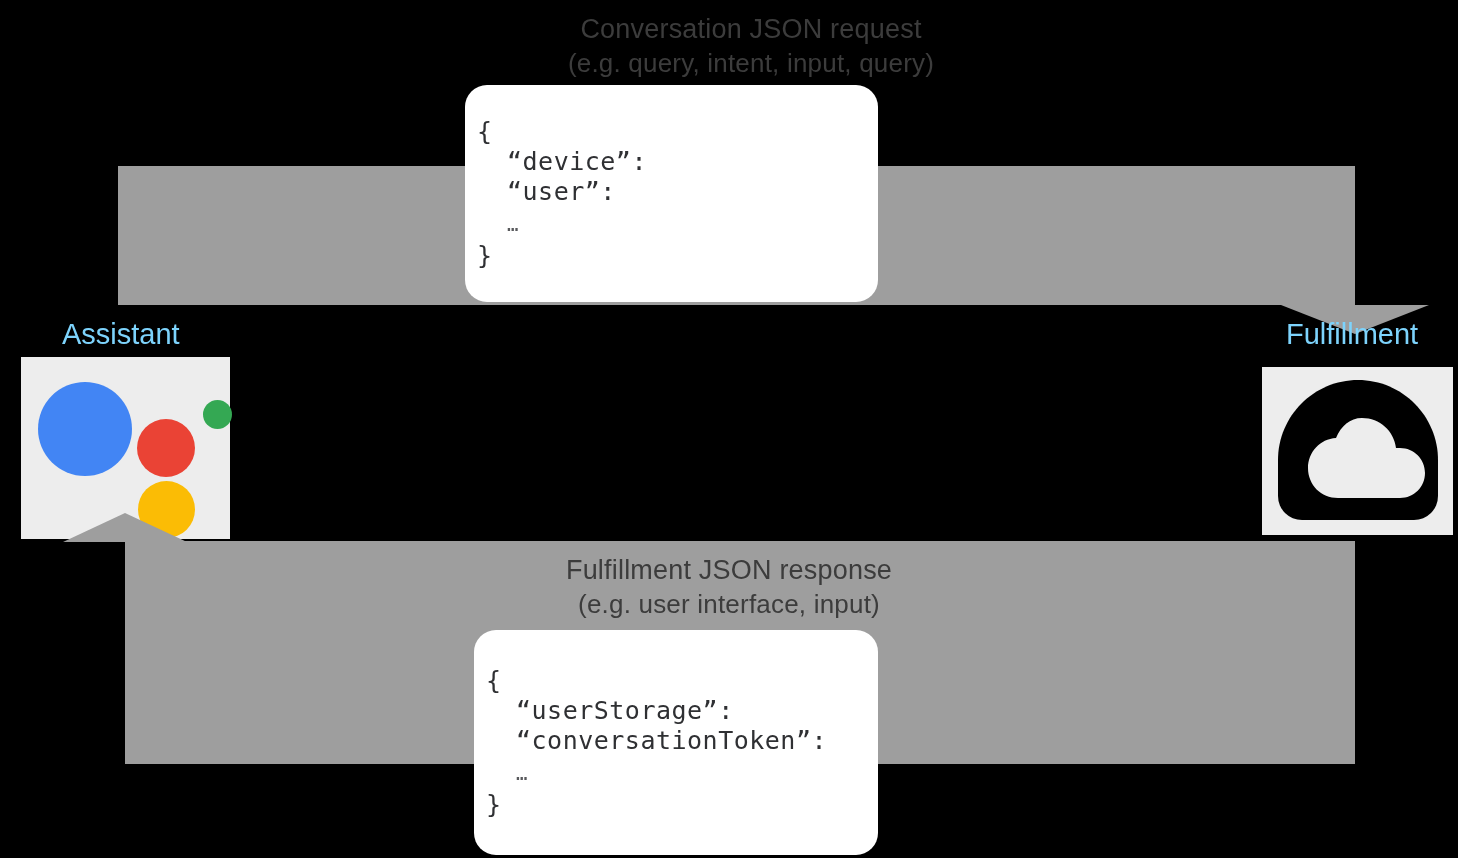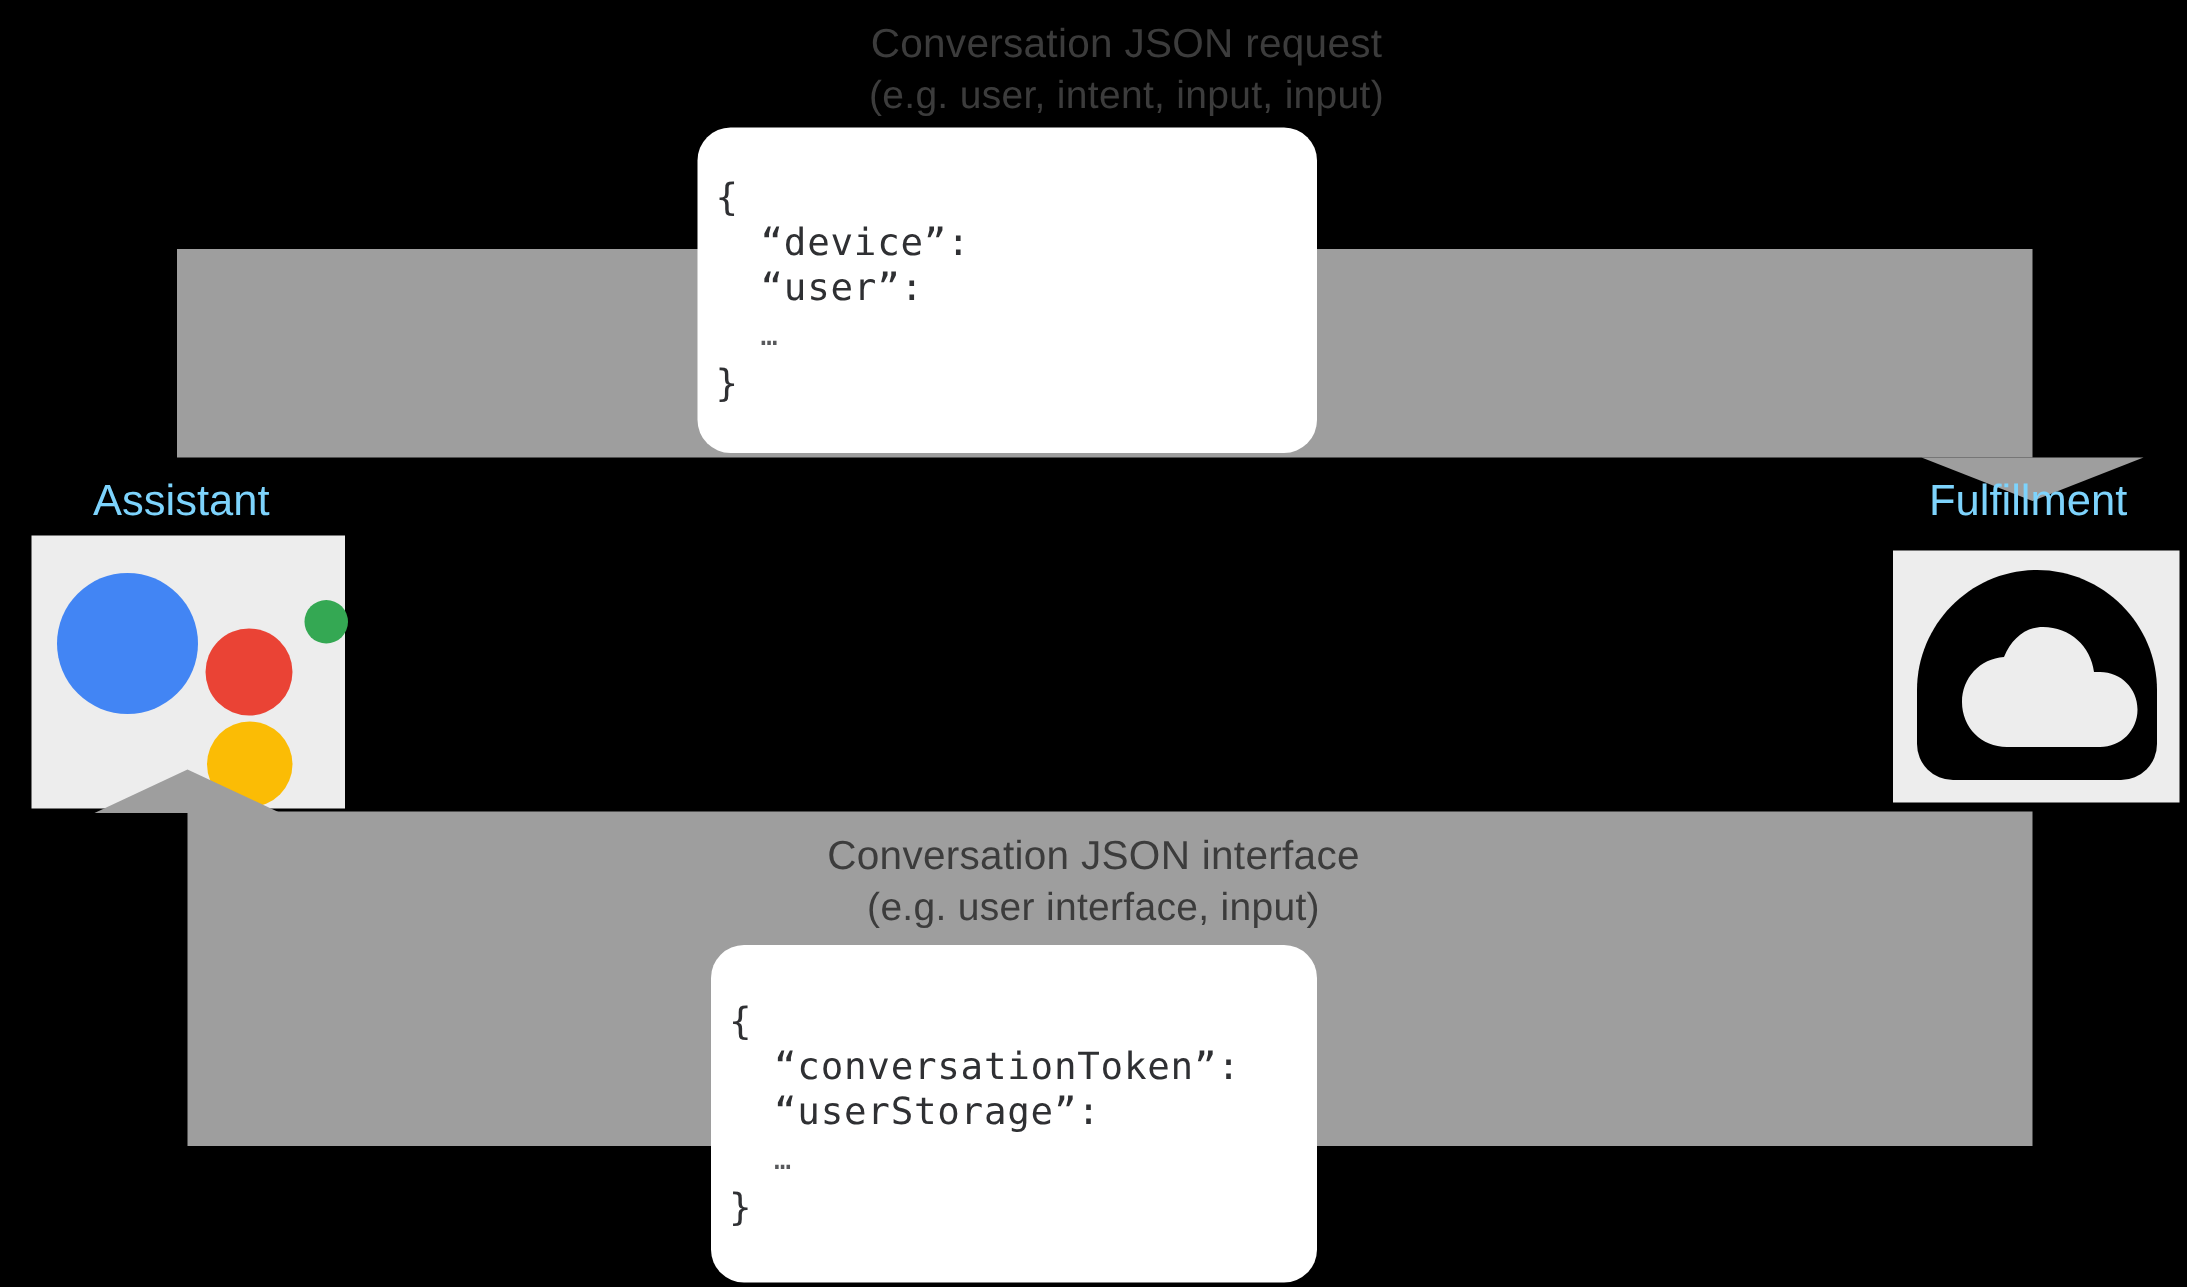--- a/index.html
+++ b/index.html
@@ -157,21 +157,21 @@
   .json-line.indent { padding-left: 30px; }
   .json-line.ellipsis { font-size: 19px; line-height: 34px; color: #58595c; }
 </style>
 </head>
 <body>
 
 <div id="stage">
 
   <div class="flow-label" id="request-label">
     <span class="line1">Conversation JSON request</span>
-    <span class="line2">(e.g. user, intent, input, input)</span>
+    <span class="line2">(e.g. query, intent, input, query)</span>
   </div>
 
   <div class="band" id="request-band"></div>
   <div id="request-arrowhead"></div>
 
   <div class="json-card" id="request-json-card">
     <div class="json-line">{</div>
     <div class="json-line indent">“device”:</div>
     <div class="json-line indent">“user”:</div>
     <div class="json-line indent ellipsis">…</div>
@@ -192,25 +192,25 @@
     <svg id="cloud-mark" viewBox="0 0 164 144">
       <path d="M82 2 C 126 2 162 38 162 82 L162 118 A 24 24 0 0 1 138 142 L26 142 A 24 24 0 0 1 2 118 L2 82 C2 38 38 2 82 2 Z" fill="#000000"></path>
       <path d="M86 40 C 104 40 118 53 120 70 L124 70 C 138 70 149 81 149 95 C 149 109 138 120 124 120 L62 120 C 45 120 32 107 32 90 C 32 74 44 61 60 60 C 65 48 74 40 86 40 Z" fill="#ededed"></path>
     </svg>
   </div>
 
   <div class="band" id="response-band"></div>
   <div id="response-arrowhead"></div>
 
   <div class="flow-label" id="response-label">
-    <span class="line1">Conversation JSON interface</span>
+    <span class="line1">Fulfillment JSON response</span>
     <span class="line2">(e.g. user interface, input)</span>
   </div>
 
   <div class="json-card" id="response-json-card">
     <div class="json-line">{</div>
+    <div class="json-line indent">“userStorage”:</div>
     <div class="json-line indent">“conversationToken”:</div>
-    <div class="json-line indent">“userStorage”:</div>
     <div class="json-line indent ellipsis">…</div>
     <div class="json-line">}</div>
   </div>
 
 </div>
 
 </body></html>

